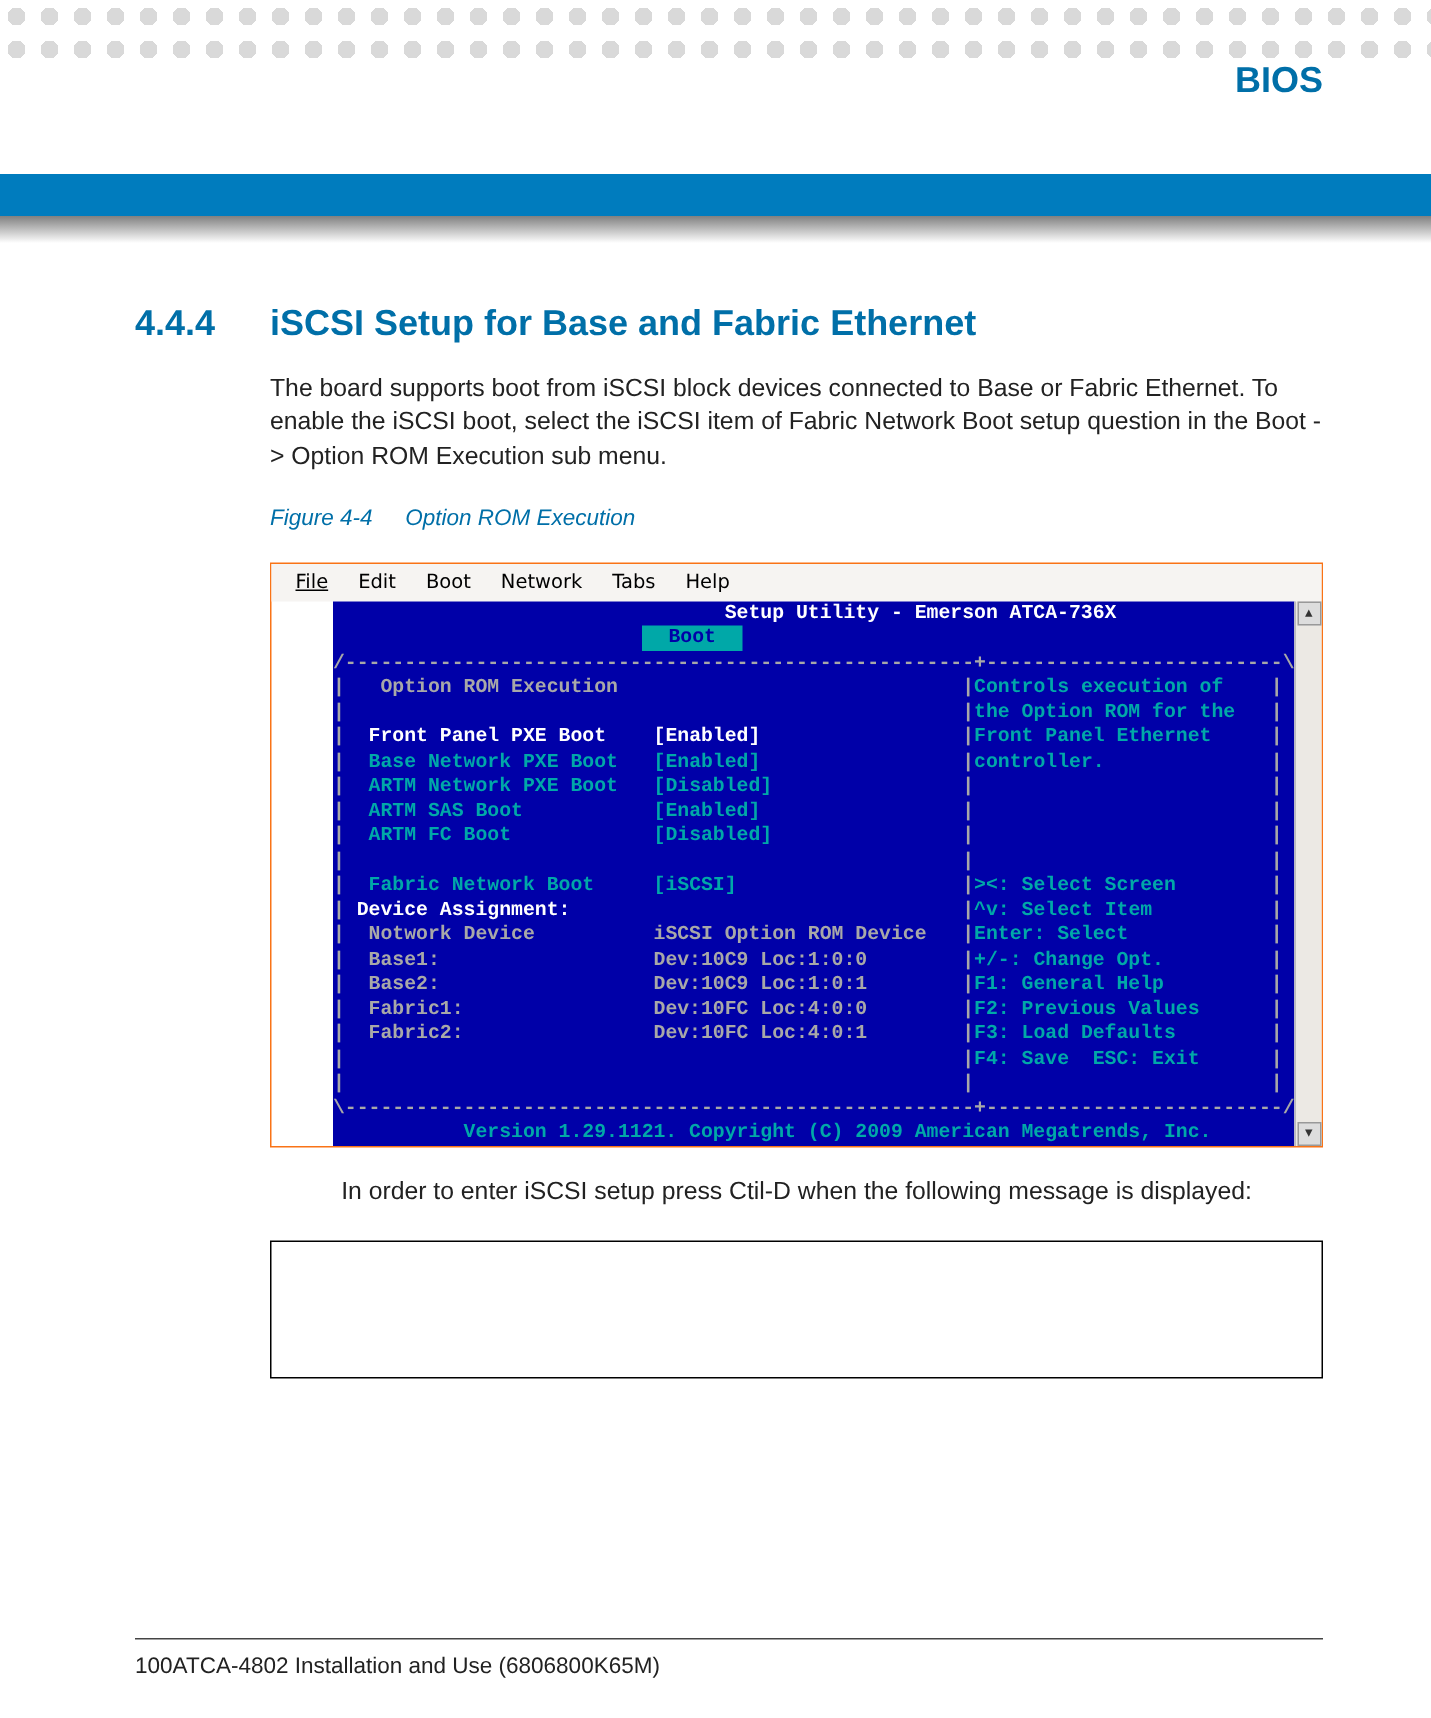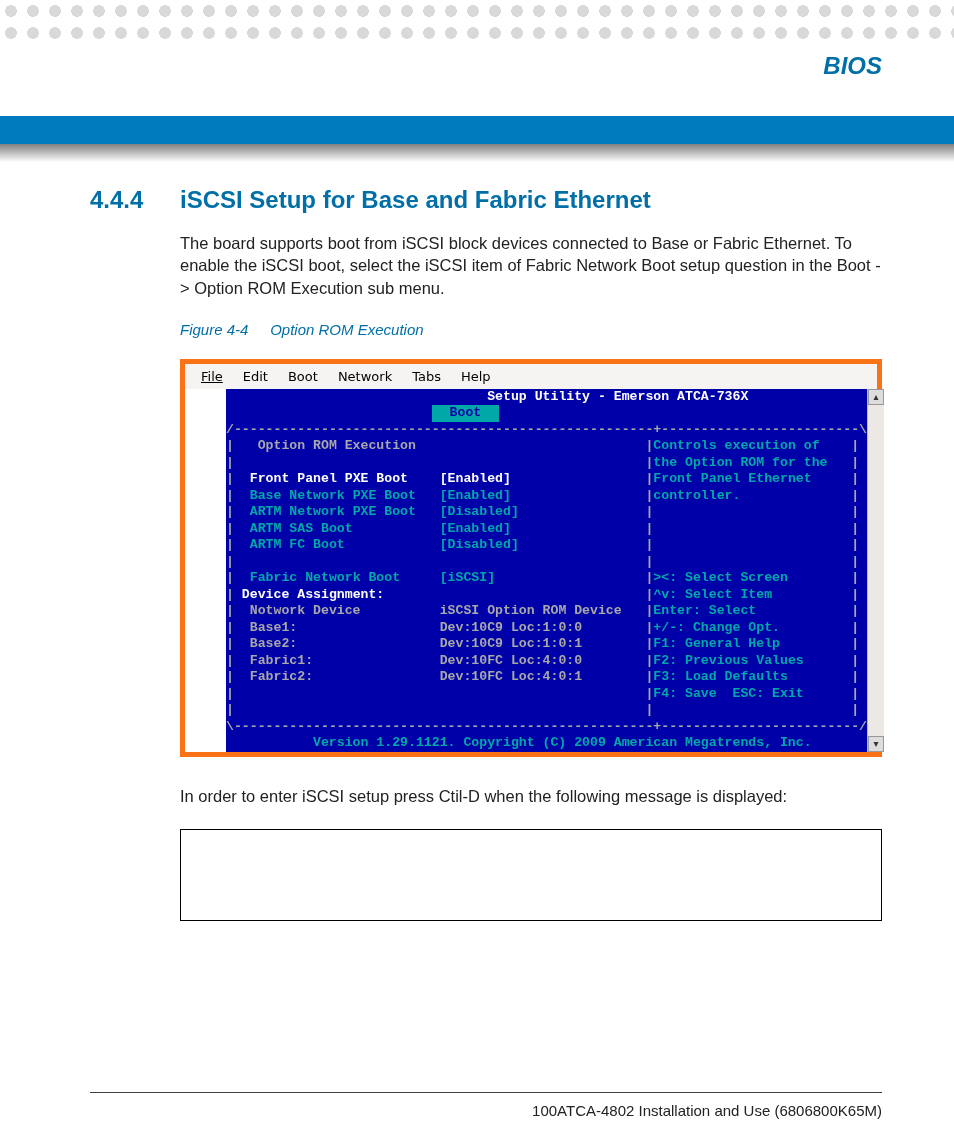--- a/index.html
+++ b/index.html
@@ -24,24 +24,23 @@
   .header-band {
     position: absolute;
     top: 48px;
     left: 0; right: 0;
     height: 64px;
     background: #fff;
     z-index: 1;
   }
   .header-title {
     position: absolute;
-    top: 52px;
+    top: 40px;
     right: 72px;
     font-weight: 700;
-    font-style: italic;
     font-size: 24px;
     color: #006fa8;
     z-index: 2;
   }
   .blue-bar {
     position: absolute;
     top: 116px;
     left: 0; right: 0;
     height: 28px;
     background: #007cbe;
@@ -50,35 +49,35 @@
   .shadow-bar {
     position: absolute;
     top: 144px;
     left: 0; right: 0;
     height: 18px;
     background: linear-gradient(to bottom, #808080 0%, #fff 100%);
     z-index: 1;
   }
   .content {
     position: absolute;
-    top: 186px;
+    top: 202px;
     left: 90px;
     right: 72px;
     z-index: 3;
   }
   .section-row { display: flex; gap: 28px; margin-bottom: 18px; }
   .section-num { font-size: 24px; font-weight: 700; color: #006fa8; min-width: 62px; }
   .section-title { font-size: 24px; font-weight: 700; color: #006fa8; }
   .body-text { font-size: 16.5px; color: #222; line-height: 1.35; margin-left: 90px; margin-bottom: 22px; }
   .figure-caption { font-size: 15px; font-style: italic; color: #006fa8; margin-left: 90px; margin-bottom: 21px; }
   .fig-num { display: inline-block; min-width: 86px; }
   .screenshot {
     margin-left: 90px;
     width: 702px;
-    border: 5px solid #f97316;
+    border: 1px solid #f97316;
     background: #fff;
     font-family: "DejaVu Sans", Arial, sans-serif;
   }
   .menubar {
     display: flex;
     gap: 0;
     font-size: 13px;
     padding: 3px 6px;
     background: #f6f4f2;
     color: #000;
@@ -136,21 +135,21 @@
     position: absolute;
     left: 90px; right: 72px;
     bottom: 52px;
     border-top: 1px solid #444;
   }
   .footer {
     position: absolute;
     left: 90px; right: 72px;
     bottom: 26px;
     display: flex;
-    justify-content: flex-end;
+    justify-content: flex-start;
     font-size: 15px;
     color: #222;
   }
 </style>
 </head>
 <body>
 
 <div class="dots-bg"></div>
 <div class="header-band"></div>
 <div class="header-title">BIOS</div>
@@ -182,21 +181,21 @@
     </div>
     <div class="term-outer">
       <div class="term" id="term"><div class="term-title">                  Setup Utility - Emerson ATCA-736X</div><div>                          <span class="tab-boot">  Boot  </span></div><div>/-----------------------------------------------------+-------------------------\</div><div>|   Option ROM Execution                             |<span class="hl-cyan">Controls execution of   </span> |</div><div>|                                                    |<span class="hl-cyan">the Option ROM for the  </span> |</div><div>|<span class="hl-white">  Front Panel PXE Boot    [Enabled]</span>                 |<span class="hl-cyan">Front Panel Ethernet    </span> |</div><div>|<span class="hl-cyan">  Base Network PXE Boot   [Enabled]</span>                 |<span class="hl-cyan">controller.             </span> |</div><div>|<span class="hl-cyan">  ARTM Network PXE Boot   [Disabled]</span>                |                         |</div><div>|<span class="hl-cyan">  ARTM SAS Boot           [Enabled]</span>                 |                         |</div><div>|<span class="hl-cyan">  ARTM FC Boot            [Disabled]</span>                |                         |</div><div>|                                                    |                         |</div><div>|<span class="hl-cyan">  Fabric Network Boot     [iSCSI]</span>                   |<span class="hl-cyan">&gt;&lt;: Select Screen       </span> |</div><div>|<span class="hl-white"> Device Assignment:</span>                                 |<span class="hl-cyan">^v: Select Item         </span> |</div><div>|  Notwork Device          iSCSI Option ROM Device   |<span class="hl-cyan">Enter: Select           </span> |</div><div>|  Base1:                  Dev:10C9 Loc:1:0:0        |<span class="hl-cyan">+/-: Change Opt.        </span> |</div><div>|  Base2:                  Dev:10C9 Loc:1:0:1        |<span class="hl-cyan">F1: General Help        </span> |</div><div>|  Fabric1:                Dev:10FC Loc:4:0:0        |<span class="hl-cyan">F2: Previous Values     </span> |</div><div>|  Fabric2:                Dev:10FC Loc:4:0:1        |<span class="hl-cyan">F3: Load Defaults       </span> |</div><div>|                                                    |<span class="hl-cyan">F4: Save  ESC: Exit     </span> |</div><div>|                                                    |                         |</div><div>\-----------------------------------------------------+-------------------------/</div><div class="term-footer">    Version 1.29.1121. Copyright (C) 2009 American Megatrends, Inc.</div></div>
       <div class="scrollbar">
         <div class="sb-btn">▴</div>
         <div class="sb-btn">▾</div>
       </div>
     </div>
   </div>
 
-  <p class="body-text" style="margin-top:28px;">In order to enter iSCSI setup press Ctil-D when the following message is displayed:</p>
+  <p class="body-text" style="margin-top:18px;text-align:center;">In order to enter iSCSI setup press Ctil-D when the following message is displayed:</p>
 
   <div class="empty-box"></div>
 
 </div>
 
 <div class="footer-rule"></div>
 <div class="footer">
   <span>100</span>
   <span>ATCA-4802 Installation and Use (6806800K65M)</span>
 </div>

